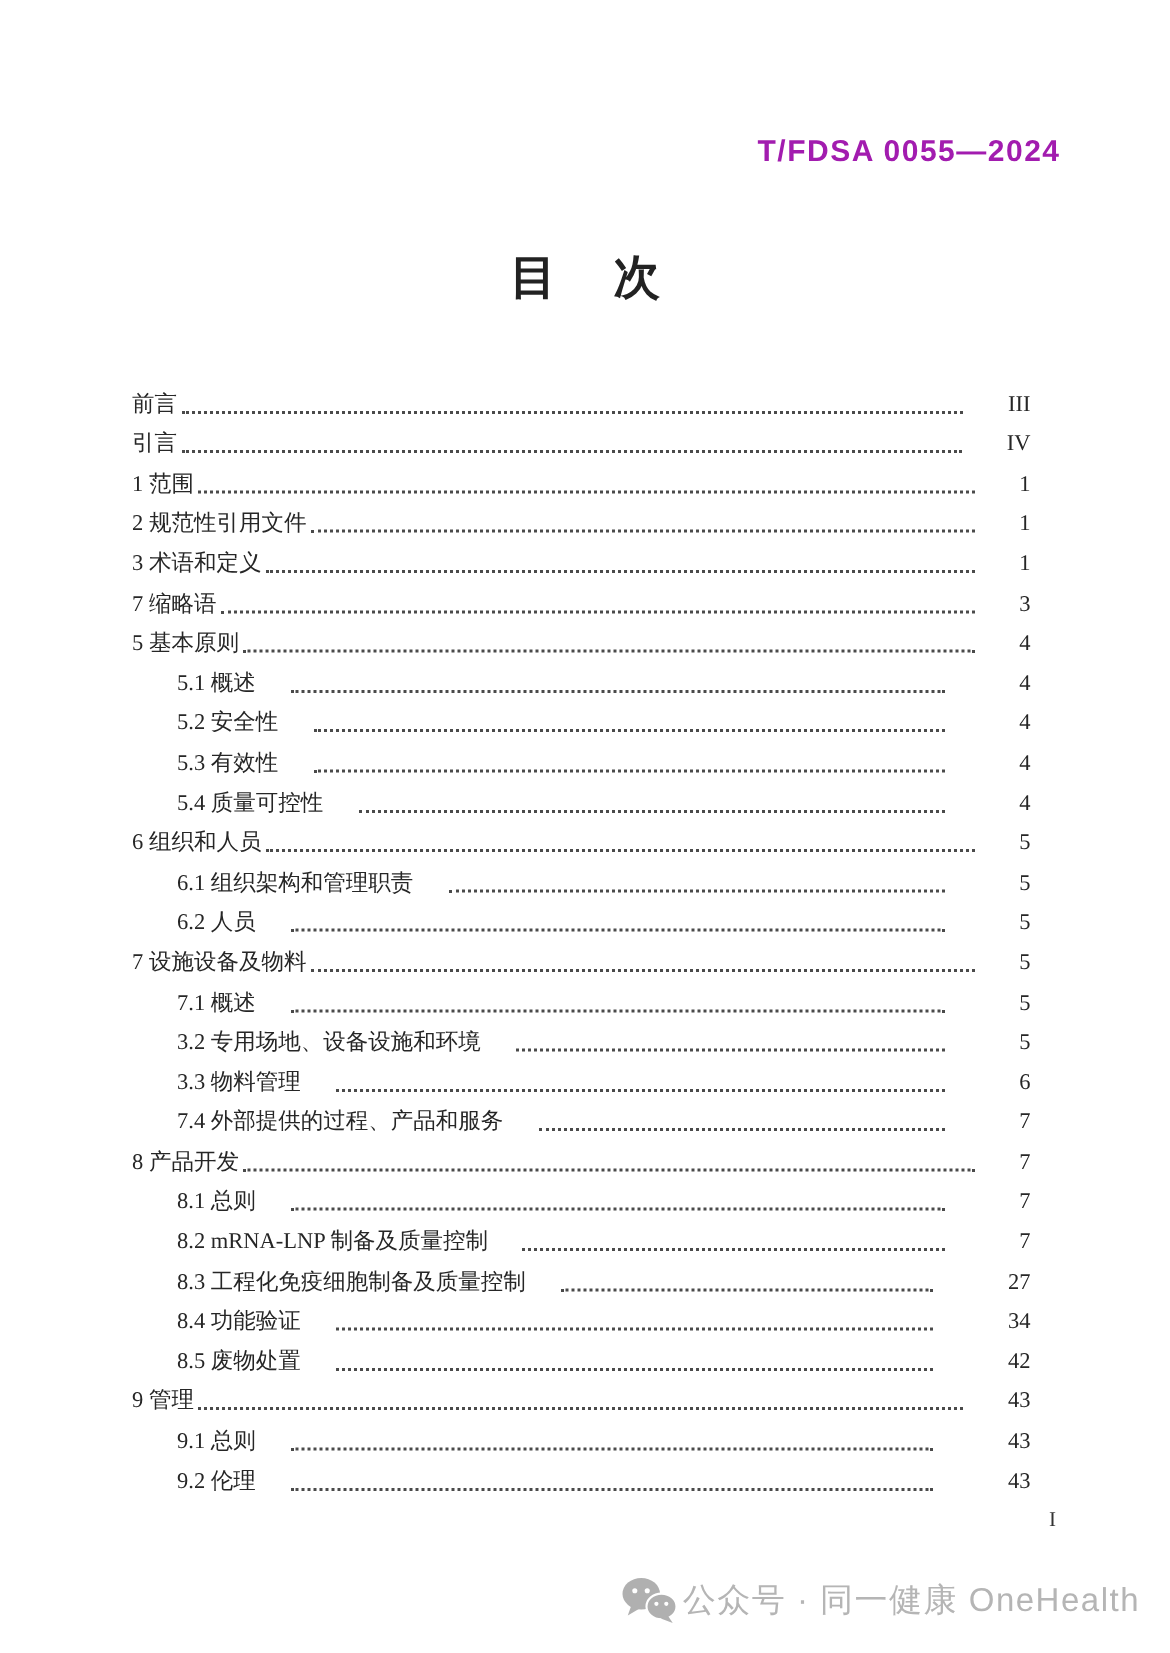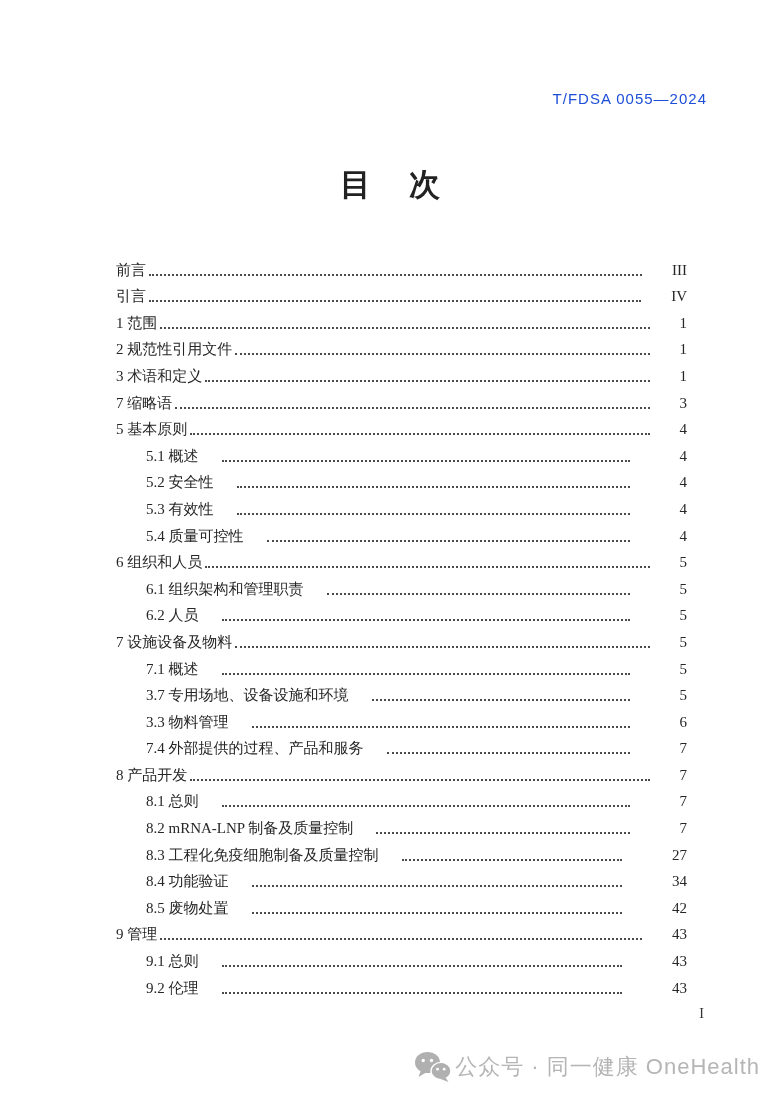--- a/index.html
+++ b/index.html
@@ -8,24 +8,24 @@
     position: relative;
     background: #ffffff;
     font-family: "Liberation Serif", "DejaVu Serif", serif;
     color: #262626;
     overflow: hidden;
   }
   .doc-code {
     position: absolute;
     top: 90px; right: 73px;
     font-family: "Liberation Sans", "DejaVu Sans", sans-serif;
-    font-weight: normal;
-    font-size: 15px;
+    font-weight: bold;
+    font-size: 20px;
     letter-spacing: 1px;
-    color: #1d4ed8;
+    color: #a21caf;
   }
   .page-title {
     position: absolute;
     top: 164px; left: 0; width: 100%;
     text-align: center;
     font-size: 31px;
     font-weight: bold;
     color: #222222;
   }
   .page-title .gap { display: inline-block; width: 38px; }
@@ -34,21 +34,21 @@
     top: 254px; left: 88px; right: 93px;
   }
   .toc-row {
     display: flex;
     align-items: flex-end;
     height: 26.6px;
     font-size: 15px;
     line-height: 21px;
   }
   .toc-row.level-1 { padding-left: 30px; gap: 20px; }
-  .toc-label { white-space: nowrap; margin-left: 28px; }
+  .toc-label { white-space: nowrap; }
   .toc-dots {
     flex: 1;
     height: 0;
     border-bottom: 2px dotted #4a4a4a;
     margin: 0 3px 5px 3px;
   }
   .toc-page { white-space: nowrap; margin-left: 27px; }
   .folio {
     position: absolute;
     top: 1006px; right: 76px;
@@ -166,21 +166,21 @@
     <span class="toc-page">5</span>
   </div>
 
   <div class="toc-row level-1">
     <span class="toc-label">7.1 概述</span>
     <span class="toc-dots"></span>
     <span class="toc-page">5</span>
   </div>
 
   <div class="toc-row level-1">
-    <span class="toc-label">3.7 专用场地、设备设施和环境</span>
+    <span class="toc-label">3.2 专用场地、设备设施和环境</span>
     <span class="toc-dots"></span>
     <span class="toc-page">5</span>
   </div>
 
   <div class="toc-row level-1">
     <span class="toc-label">3.3 物料管理</span>
     <span class="toc-dots"></span>
     <span class="toc-page">6</span>
   </div>
 

